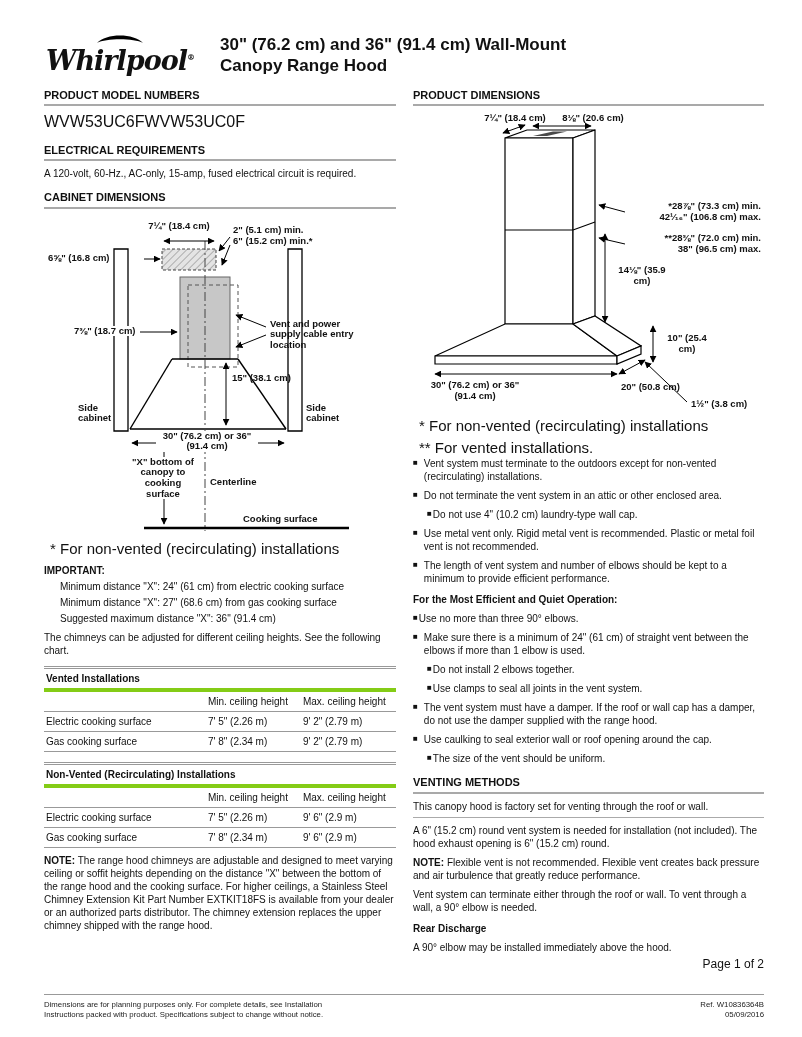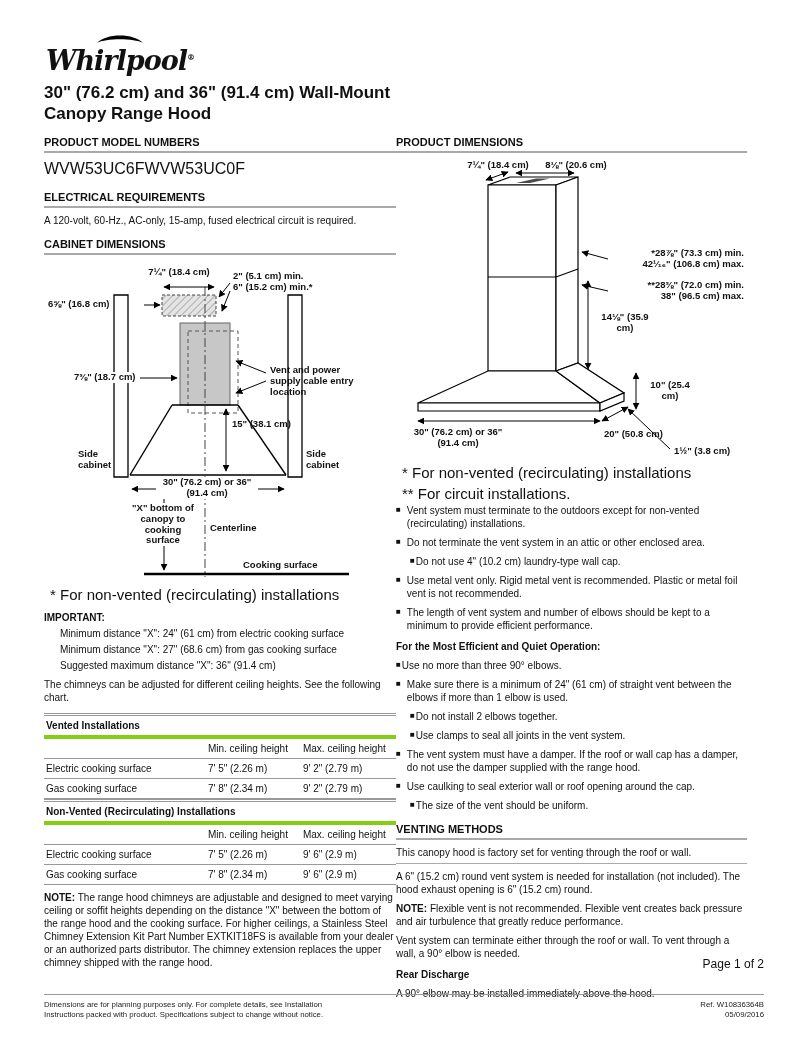--- a/index.html
+++ b/index.html
@@ -5,29 +5,29 @@
   * { box-sizing: border-box; margin: 0; padding: 0; }
   html,body { background:#fff; }
   body {
     width: 802px; height: 1037px; margin: 0 auto; position: relative;
     font-family: "Liberation Sans", sans-serif; color: #111;
     font-size: 10px; line-height: 1.3;
   }
   .page { position: relative; width: 802px; height: 1037px; padding: 30px 38px 0 44px; overflow: hidden; }
 
   
-  .masthead { display: flex; align-items: flex-start; margin-bottom: 8px; flex-direction: column; }
+  .masthead { display: flex; align-items: flex-start; gap: 24px; margin-bottom: 8px; }
   .logo { width: 152px; text-align: center; padding-top: 2px; }
   .logo-swirl { display: block; margin: 0 auto -2px; }
   .logo-word { font-family: "DejaVu Serif", serif; font-style: italic; font-weight: bold; font-size: 27px; letter-spacing: -1px; white-space: nowrap; }
   .logo-word sup { font-size: 8px; font-style: normal; }
   .doc-title { font-size: 17px; font-weight: bold; line-height: 1.25; padding-top: 4px; }
 
   
-  .columns { display: flex; }
+  .columns { display: flex; gap: 17px; }
   .col-left { width: 352px; flex: 0 0 352px; }
   .col-right { width: 351px; flex: 0 0 351px; }
 
   .sec-head { font-weight: bold; font-size: 11px; border-bottom: 2px solid #a9a9a9; padding-bottom: 2px; margin: 10px 0 6px; }
   .sec-head.first { margin-top: 2px; }
   .model-line { text-align: left; margin: 2px 0 2px; font-size: 16px; }
 
   
   .diagram { position: relative; }
   .diagram svg { display: block; }
@@ -181,21 +181,21 @@
             <td>9' 2" (2.79 m)</td>
           </tr>
           <tr>
             <td>Gas cooking surface</td>
             <td>7' 8" (2.34 m)</td>
             <td>9' 2" (2.79 m)</td>
           </tr>
         </tbody>
       </table>
 
-      <table class="dim" style="margin-top:0;">
+      <table class="dim" style="margin-top:10px;">
         <colgroup>
             <col style="width:46%">
             <col style="width:27%">
             <col style="width:27%">
           </colgroup>
         <tbody>
             <tr class="title">
               <td colspan="3">Non-Vented (Recirculating) Installations</td>
             </tr>
         <tr class="colhead">
@@ -268,21 +268,21 @@
         <div class="dlabel r" style="left:204px; top:121px; width:144px;">**28⅜" (72.0 cm) min.</div>
         <div class="dlabel r" style="left:204px; top:132px; width:144px;">38" (96.5 cm) max.</div>
         <div class="dlabel c" style="left:198px; top:153px; width:62px;">14⅛" (35.9 cm)</div>
         <div class="dlabel c" style="left:246px; top:221px; width:56px;">10" (25.4 cm)</div>
         <div class="dlabel c" style="left:10px; top:268px; width:104px;">30" (76.2 cm) or 36" (91.4 cm)</div>
         <div class="dlabel" style="left:208px; top:270px; width:82px;">20" (50.8 cm)</div>
         <div class="dlabel" style="left:278px; top:287px; width:70px;">1½" (3.8 cm)</div>
       </div>
 
       <div class="footnote">* For non-vented (recirculating) installations</div>
-      <div class="footnote">** For circuit installations.</div>
+      <div class="footnote">** For vented installations.</div>
 
 
       <div class="li">
           <span class="sq">■</span>
           <span>Vent system must terminate to the outdoors except for non-vented (recirculating) installations.</span>
         </div>
       <div class="li">
           <span class="sq">■</span>
           <span>Do not terminate the vent system in an attic or other enclosed area.</span>
         </div>

